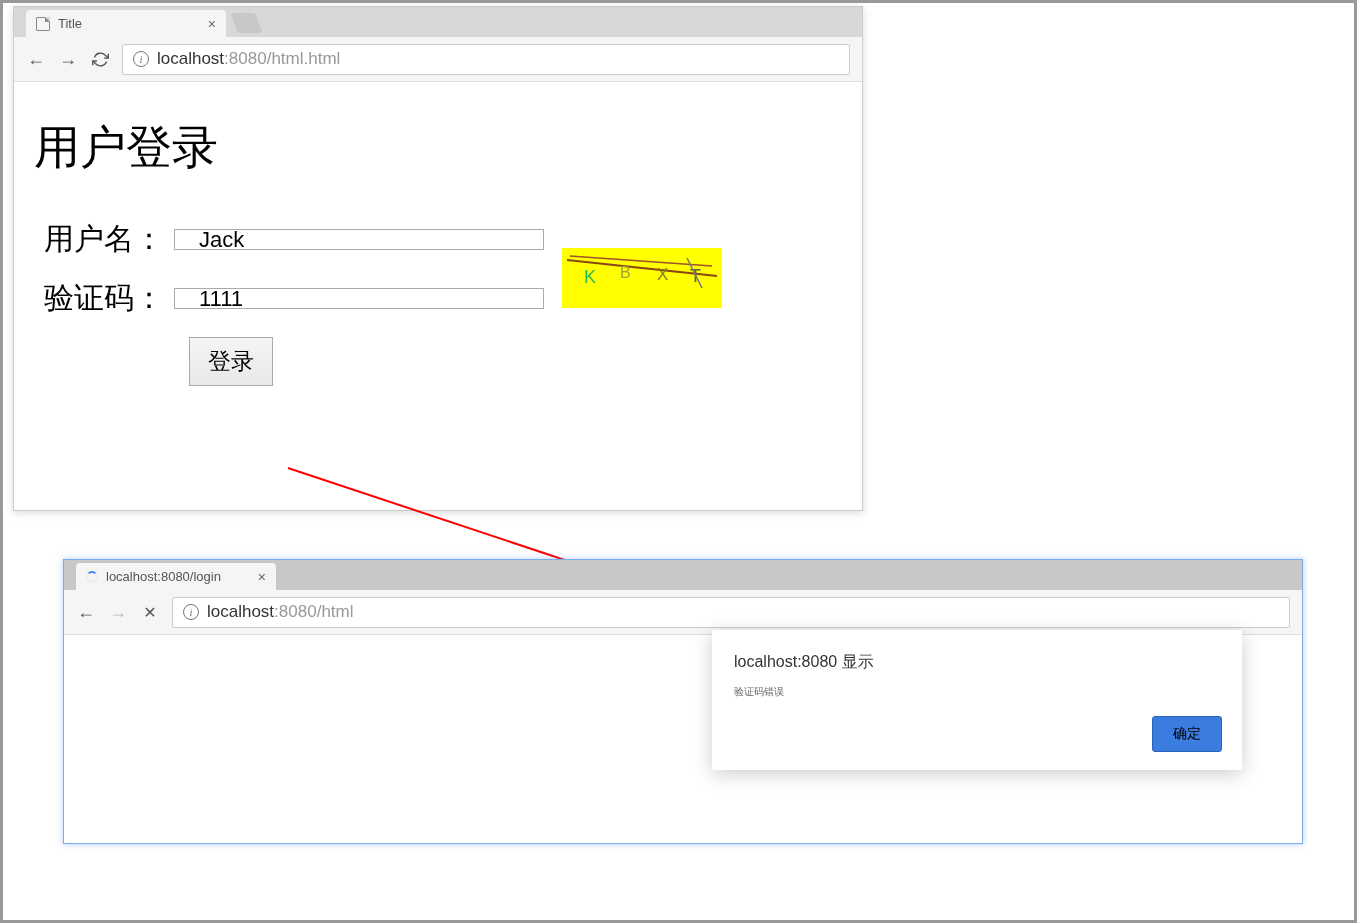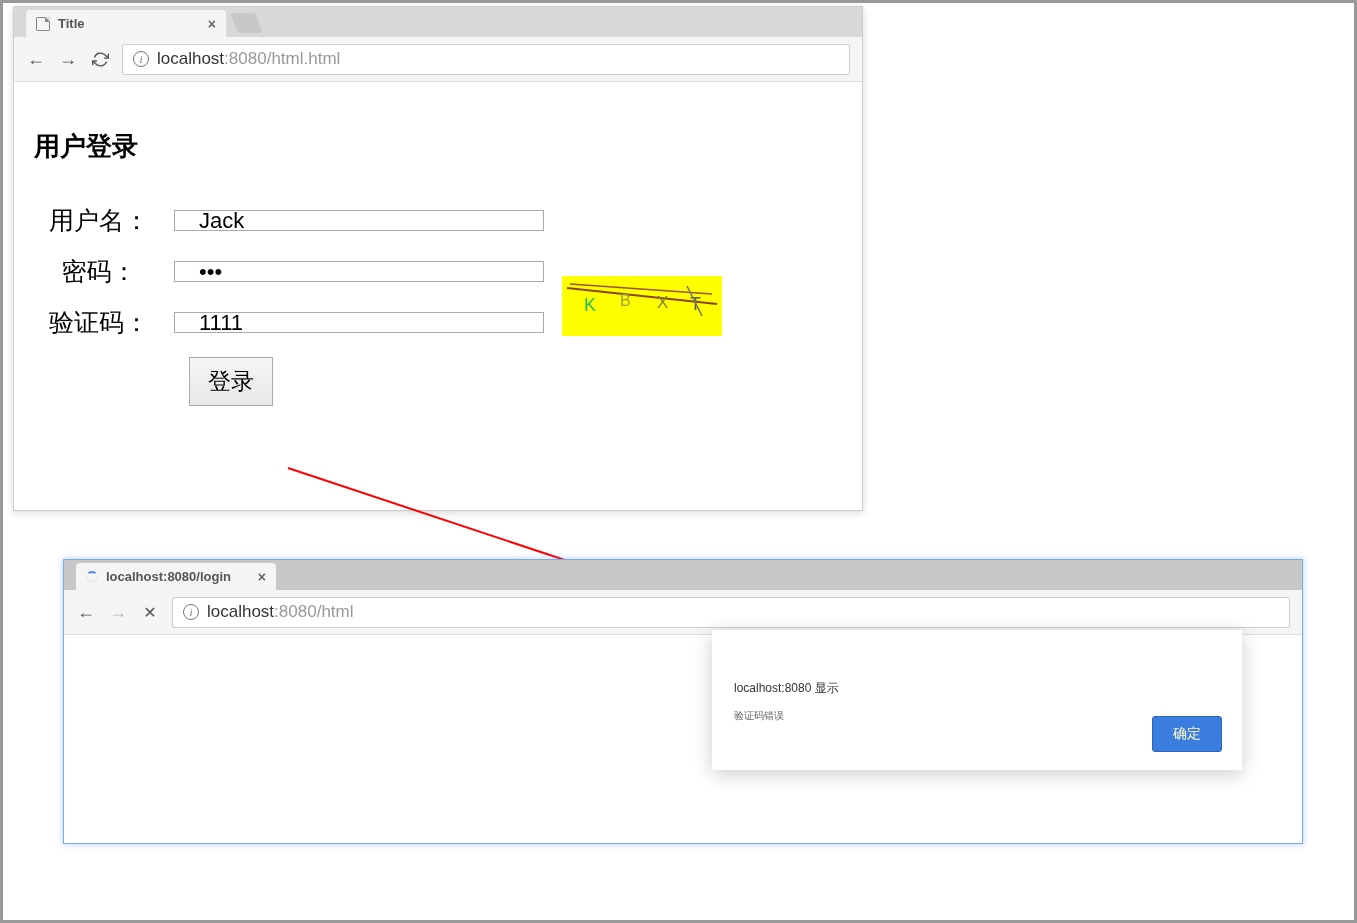--- a/index.html
+++ b/index.html
@@ -22,21 +22,20 @@
       background: #fff;
       border: 1px solid #ccc;
       box-shadow: 0 2px 8px rgba(0,0,0,0.15);
     }
     
     .tab-bar {
       height: 30px;
       background: #d8d8d8;
       display: flex;
       align-items: flex-end;
-      font-weight: bold;
     }
     
     .tab {
       background: #f5f5f5;
       height: 27px;
       padding: 4px 10px;
       display: flex;
       align-items: center;
       gap: 8px;
       min-width: 200px;
@@ -132,36 +131,36 @@
     
     .url-text { color: #333; }
     .url-text .gray { color: #999; }
     
     .page-content {
       padding: 20px;
       background: #fff;
     }
     
     .page-title {
-      font-size: 26px;
-      font-weight: bold;
-      margin: 27px 0 40px 0;
+      font-size: 46px;
+      font-weight: normal;
+      margin: 15px 0 40px 0;
     }
     
     .form-row {
       display: flex;
       align-items: center;
       margin-bottom: 18px;
       gap: 10px;
     }
     
     .form-label {
       width: 130px;
-      font-size: 25px;
-      text-align: center;
+      font-size: 30px;
+      text-align: right;
     }
     
     .form-input {
       width: 370px;
       height: 21px;
       border: 1px solid #aaa;
       padding: 4px 24px;
       font-size: 22px;
       font-family: Arial, sans-serif;
     }
@@ -226,37 +225,36 @@
       right: 60px;
       width: 530px;
       height: 140px;
       background: #fff;
       box-shadow: 0 4px 20px rgba(0,0,0,0.2);
       border-radius: 2px;
       padding: 22px;
     }
     
     .alert-title {
-      font-size: 12px;
+      font-size: 16px;
       color: #333;
       margin-bottom: 12px;
-      margin-top: 28px;
     }
     
     .alert-msg {
       font-size: 10px;
       color: #666;
     }
     
     .alert-btn {
       position: absolute;
       bottom: 18px;
       right: 20px;
       background: #3b7dde;
-      color: #fef9c3;
+      color: #000000;
       border: 1px solid #2a63b8;
       padding: 8px 20px;
       font-size: 14px;
       cursor: pointer;
       border-radius: 3px;
     }
     
     .stop-icon {
       font-size: 16px;
       color: #555;
@@ -291,24 +289,20 @@
     </div>
   </div>
   <div class="page-content">
     <h1 class="page-title">用户登录</h1>
     
     <div class="form-row">
       <span class="form-label">用户名：</span>
       <input class="form-input" value="Jack" style="">
     </div>
     
-    <div class="form-row">
-      <span class="form-label">密码：</span>
-      <input type="password" class="form-input" value="123" style="">
-    </div>
     
     <div class="form-row">
       <span class="form-label">验证码：</span>
       <input class="form-input" value="1111" style="">
       <div class="captcha-img" style="align-self:flex-start; margin-top:-30px;">
         <svg width="160" height="60" viewBox="0 0 160 60">
           <line x1="5" y1="12" x2="155" y2="28" stroke="#8b4513" stroke-width="2"></line>
           <line x1="8" y1="8" x2="150" y2="18" stroke="#a0522d" stroke-width="1.5"></line>
           <text x="22" y="35" font-size="18" fill="#20c060" font-family="Arial">K</text>
           <text x="58" y="30" font-size="16" fill="#a0a040" font-family="Arial">B</text>

